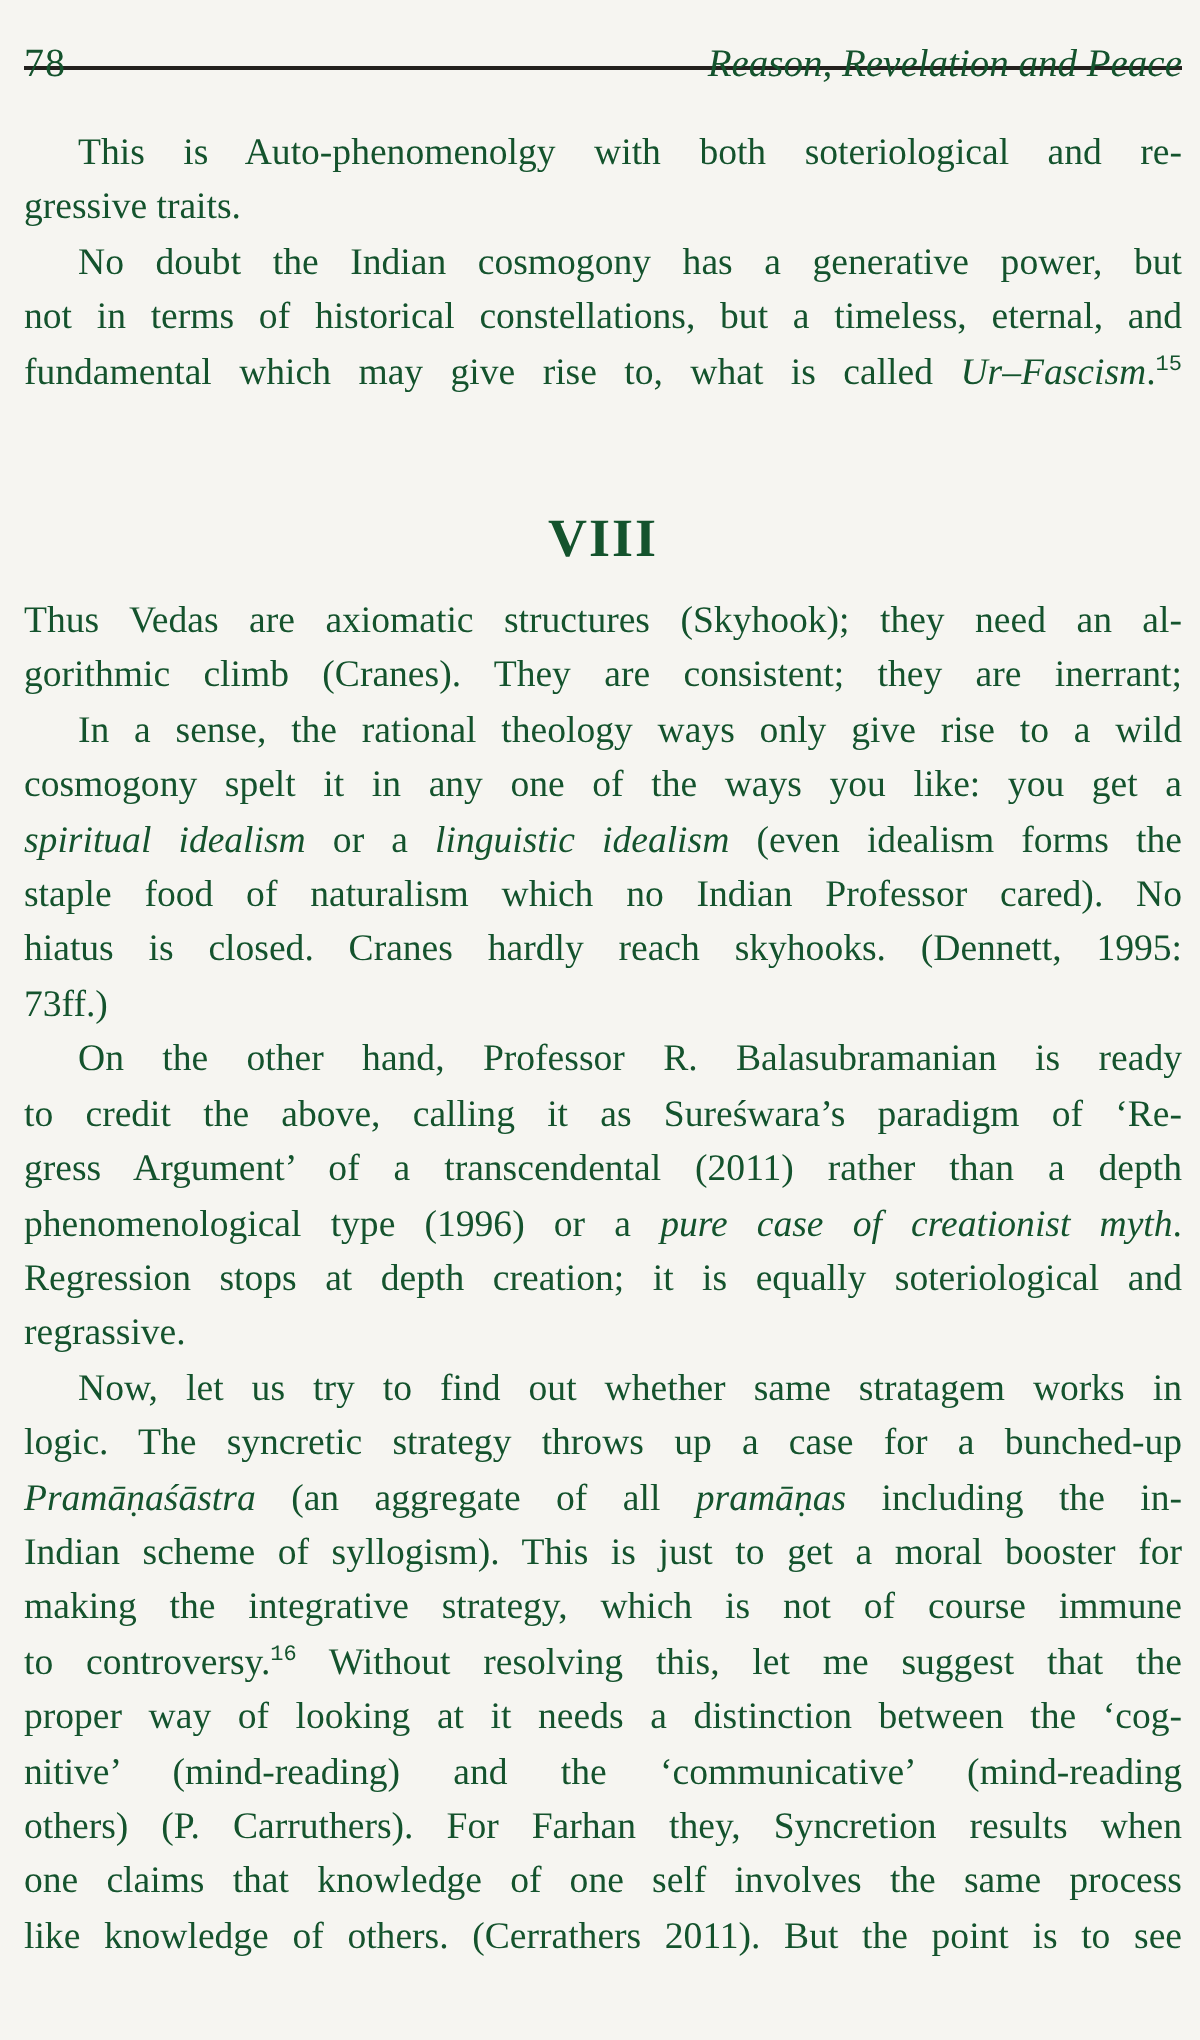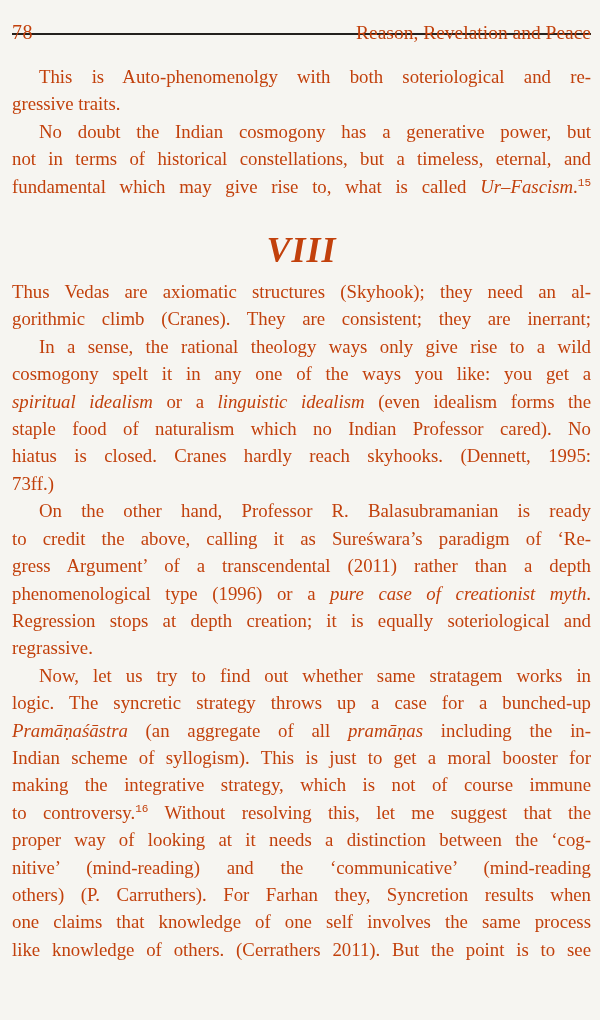--- a/index.html
+++ b/index.html
@@ -6,39 +6,40 @@
     margin: 0;
     padding: 0;
     background: #e9e8e4;
   }
   .page {
     position: relative;
     width: 600px;
     height: 1020px;
     margin: 0 auto;
     background: #f6f5f1;
-    color: #c2410c;
+    color: #14532d;
     font-family: "Liberation Serif", "DejaVu Serif", serif;
     box-sizing: border-box;
     padding: 0 9px 0 12px;
     overflow: hidden;
   }
   .header {
     display: flex;
     justify-content: space-between;
     align-items: baseline;
     padding-top: 6px;
     height: 25px;
   }
   .pagenum {
     font-size: 20px;
     letter-spacing: 0.5px;
   }
   .runtitle {
     font-size: 19.5px;
+    font-style: italic;
     margin-top: 16px;
   }
   .rule {
     border-top: 2px solid #23211e;
     margin-top: 2px;
   }
   .body {
     margin-top: 28px;
   }
   .line {
@@ -56,27 +57,26 @@
   }
   .i { font-style: italic; margin-top: 40px; }
   .sup {
     font-size: 11px;
     line-height: 0;
     vertical-align: 7px;
     letter-spacing: 0;
     font-family: Liberation Mono, monospace;
   }
   .section-heading {
-    font-size: 36px;
+    font-size: 27px;
     font-weight: bold;
     text-align: center;
     letter-spacing: 1px;
-    margin: 35px 0 13px 0;
+    margin: 54px 0 13px 0;
     line-height: 30px;
-    font-style: italic;
   }
   .paragraph { margin: 0; }
 </style>
 </head>
 <body>
 
 <div class="page">
   <div class="header">
     <span class="pagenum">78</span>
     <span class="runtitle">Reason, Revelation and Peace</span>

